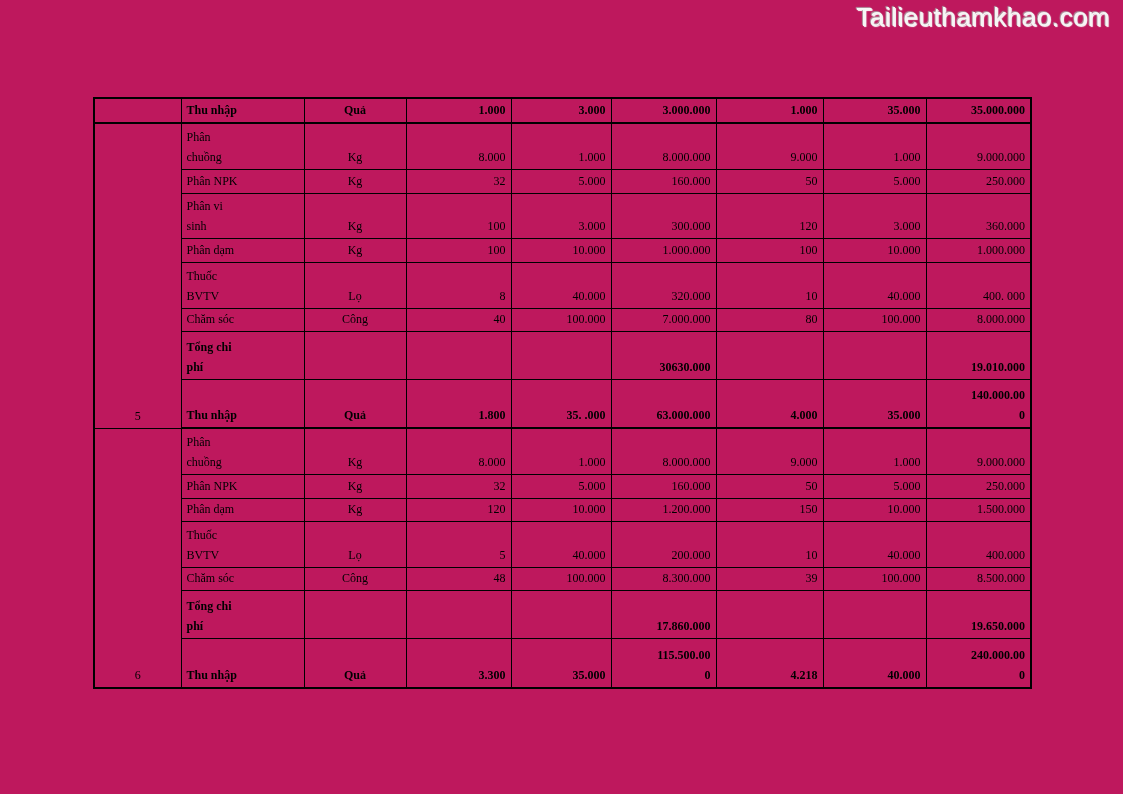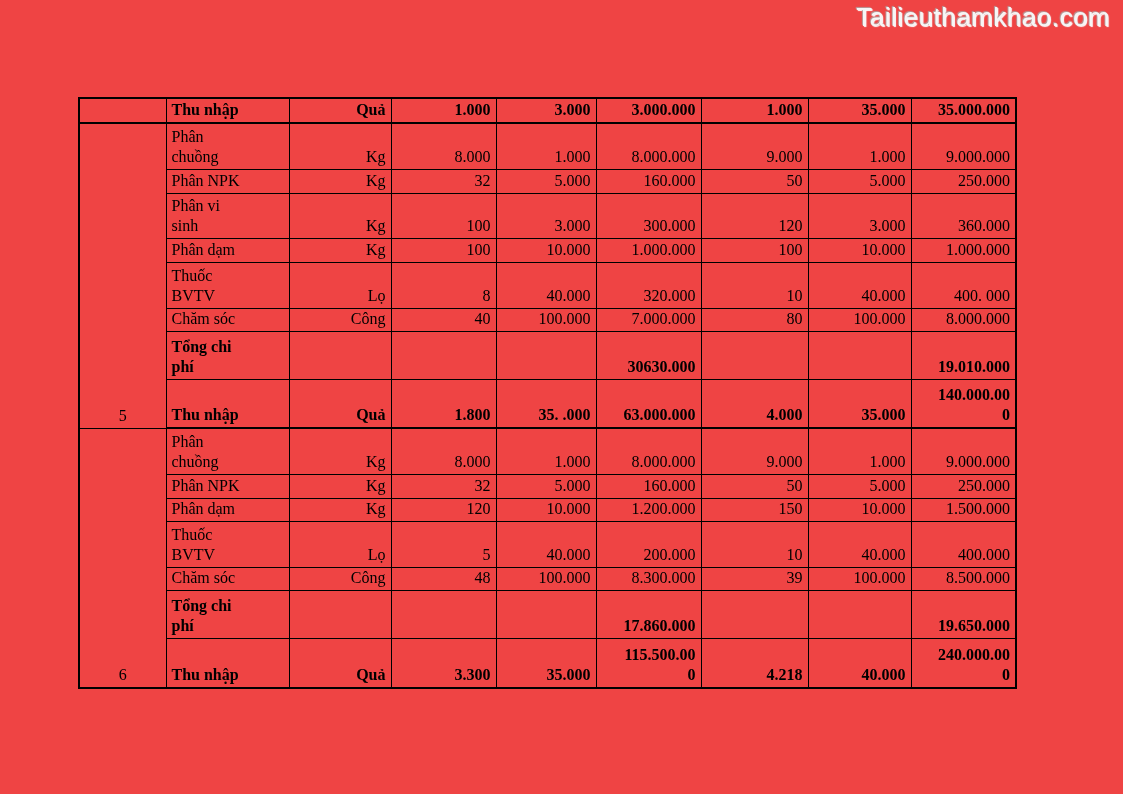--- a/index.html
+++ b/index.html
@@ -4,63 +4,63 @@
 <style>
   html, body {
     margin: 0;
     padding: 0;
     background: #ffffff;
   }
   .page {
     position: relative;
     width: 1123px;
     height: 794px;
-    background: #ef4444;
+    background: #be185d;
     overflow: hidden;
     font-family: "Liberation Serif", "DejaVu Serif", serif;
     color: #000000;
   }
   .watermark {
     position: absolute;
     top: 2px;
     right: 13px;
     font-family: "Liberation Sans", "DejaVu Sans", sans-serif;
     font-size: 26px;
     letter-spacing: 0.5px;
     color: #f6f6f6;
     text-shadow: -1px -1px 1px rgba(170,170,170,0.85),
                  1px 1px 1px rgba(255,255,255,1),
                  0 0 1px rgba(190,190,190,0.6);
     user-select: none;
   }
   table.cost {
     position: absolute;
-    left: 78px;
+    left: 93px;
     top: 97px;
     width: 937px;
     table-layout: fixed;
     border-collapse: collapse;
     border: 2px solid #000;
-    font-size: 16px;
+    font-size: 12px;
     line-height: 20px;
   }
   table.cost td {
     border: 1px solid #000;
     padding: 0 5px 2px 5px;
     vertical-align: bottom;
     white-space: pre-line;
     overflow: hidden;
   }
   td.stt {
     text-align: center;
     vertical-align: middle;
     white-space: normal;
   }
   td.item { text-align: left; padding-left: 6px; }
-  td.unit { text-align: right; }
+  td.unit { text-align: center; }
   td.num  { text-align: right; }
   tr.bold td { font-weight: bold; }
   tr.sec-end td { border-bottom-width: 2px; }
 </style>
 </head>
 <body>
 
 <div class="page">
 
   <div class="watermark">Tailieuthamkhao.com</div>

